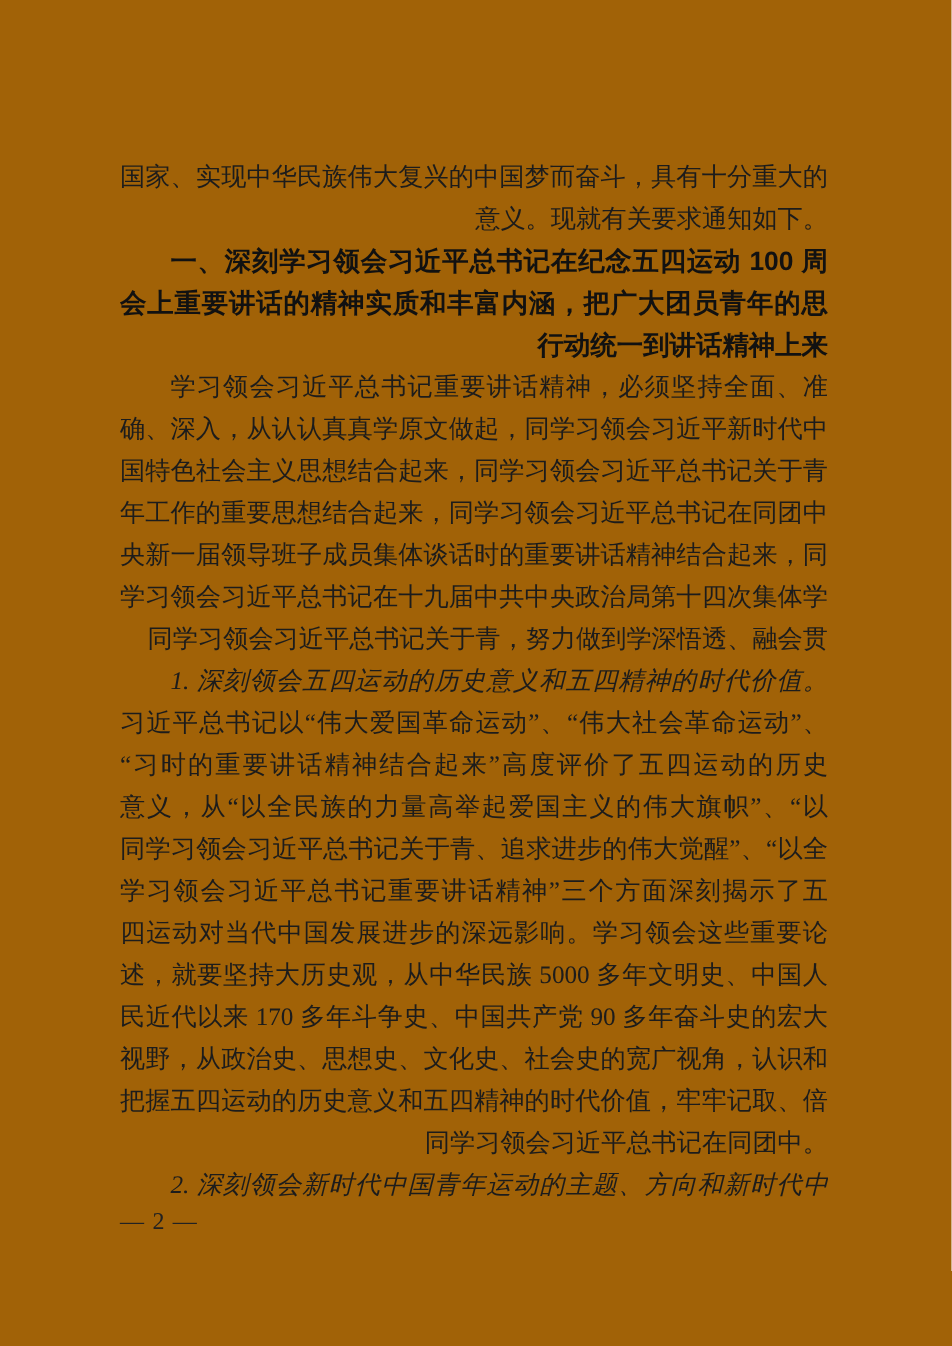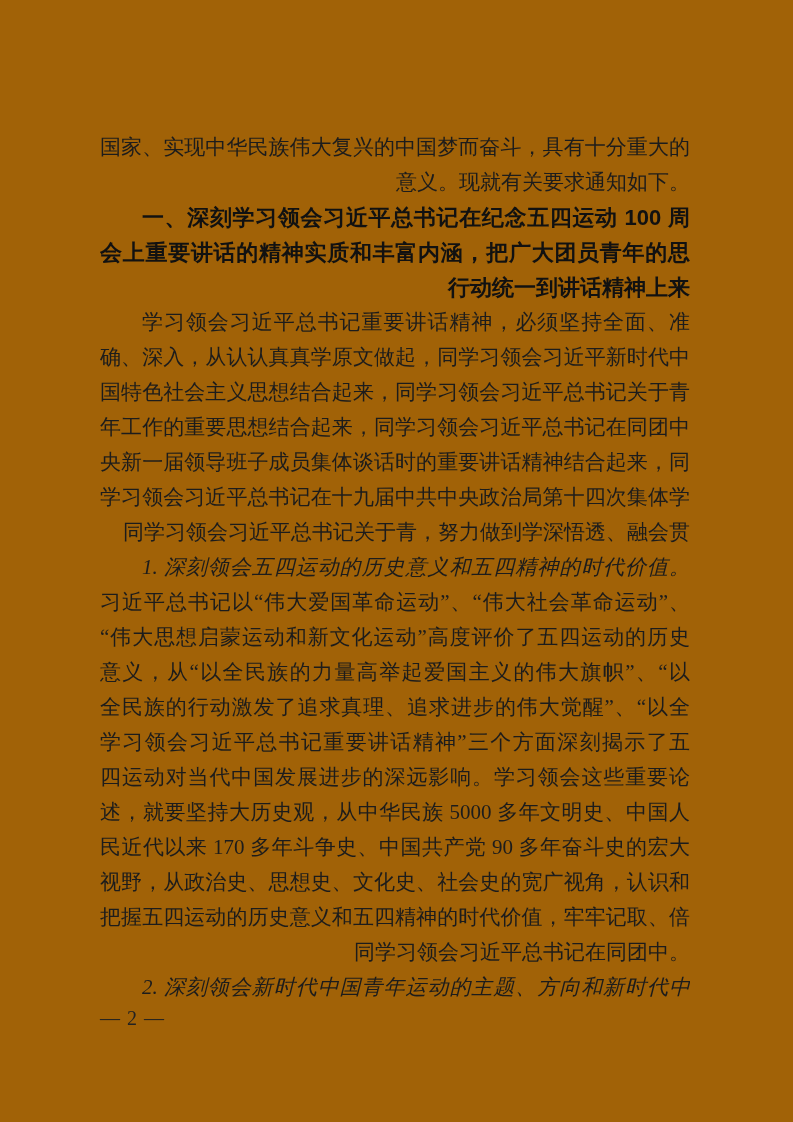--- a/index.html
+++ b/index.html
@@ -68,23 +68,23 @@
       <div class="line heading">行动统一到讲话精神上来</div>
       <div class="line body indent fill">学习领会习近平总书记重要讲话精神，必须坚持全面、准</div>
       <div class="line body fill">确、深入，从认认真真学原文做起，同学习领会习近平新时代中</div>
       <div class="line body fill">国特色社会主义思想结合起来，同学习领会习近平总书记关于青</div>
       <div class="line body fill">年工作的重要思想结合起来，同学习领会习近平总书记在同团中</div>
       <div class="line body fill">央新一届领导班子成员集体谈话时的重要讲话精神结合起来，同</div>
       <div class="line body fill">学习领会习近平总书记在十九届中共中央政治局第十四次集体学</div>
       <div class="line body">同学习领会习近平总书记关于青，努力做到学深悟透、融会贯通。</div>
       <div class="line kaiti indent fill">1. 深刻领会五四运动的历史意义和五四精神的时代价值。</div>
       <div class="line body fill">习近平总书记以“伟大爱国革命运动”、“伟大社会革命运动”、</div>
-      <div class="line body fill">“伟大思想启蒙运动和新文化运动”高度评价了五四运动的历史</div>
+      <div class="line body fill">“习时的重要讲话精神结合起来”高度评价了五四运动的历史</div>
       <div class="line body fill">意义，从“以全民族的力量高举起爱国主义的伟大旗帜”、“以</div>
-      <div class="line body fill">全民族的行动激发了追求真理、追求进步的伟大觉醒”、“以全</div>
+      <div class="line body fill">同学习领会习近平总书记关于青、追求进步的伟大觉醒”、“以全</div>
       <div class="line body fill">学习领会习近平总书记重要讲话精神”三个方面深刻揭示了五</div>
       <div class="line body fill">四运动对当代中国发展进步的深远影响。学习领会这些重要论</div>
       <div class="line body fill">述，就要坚持大历史观，从中华民族 5000 多年文明史、中国人</div>
       <div class="line body fill">民近代以来 170 多年斗争史、中国共产党 90 多年奋斗史的宏大</div>
       <div class="line body fill">视野，从政治史、思想史、文化史、社会史的宽广视角，认识和</div>
       <div class="line body fill">把握五四运动的历史意义和五四精神的时代价值，牢牢记取、倍</div>
       <div class="line body">同学习领会习近平总书记在同团中。</div>
       <div class="line kaiti indent fill">2. 深刻领会新时代中国青年运动的主题、方向和新时代中</div>
     </main>
   <div class="page-footer">— 2 —</div>

